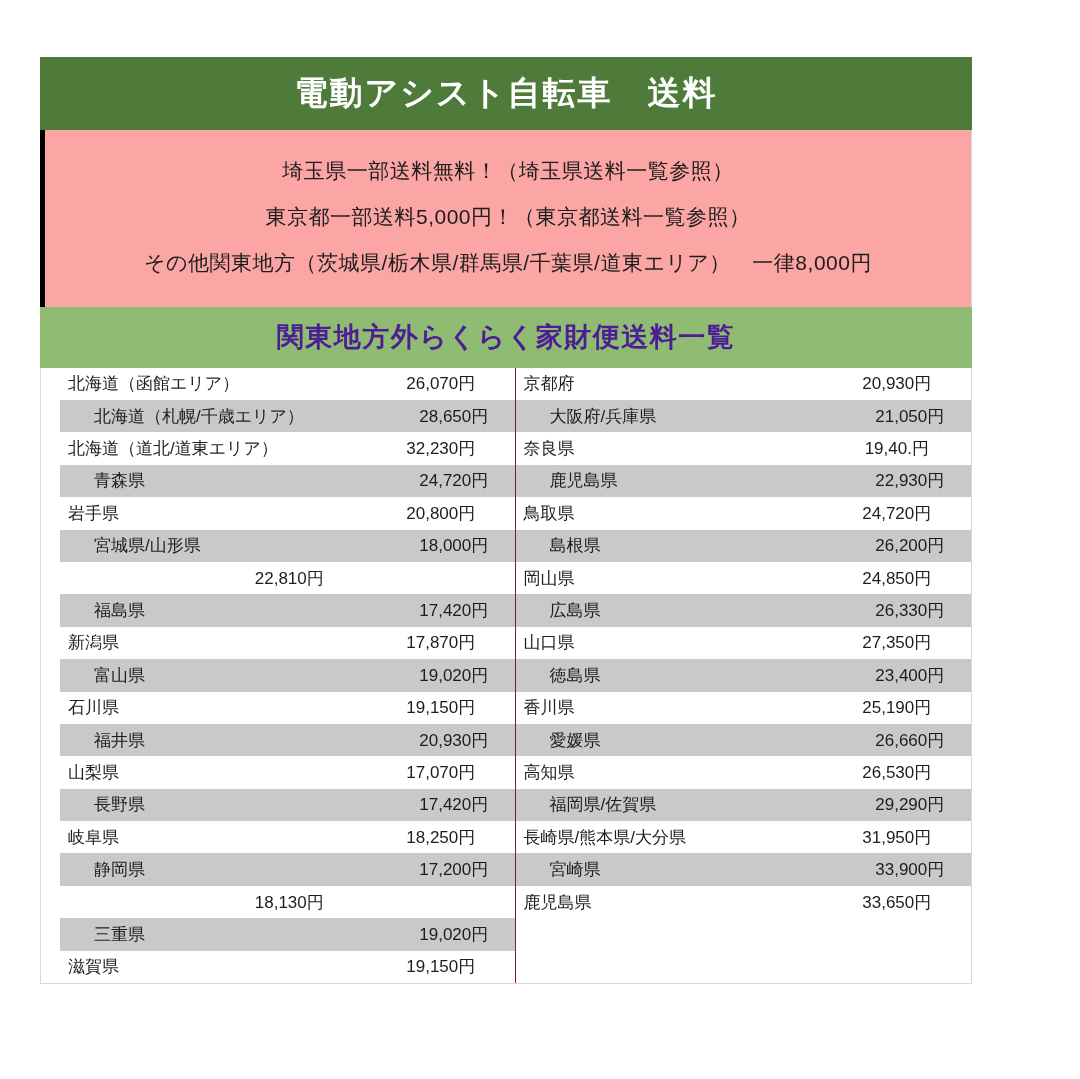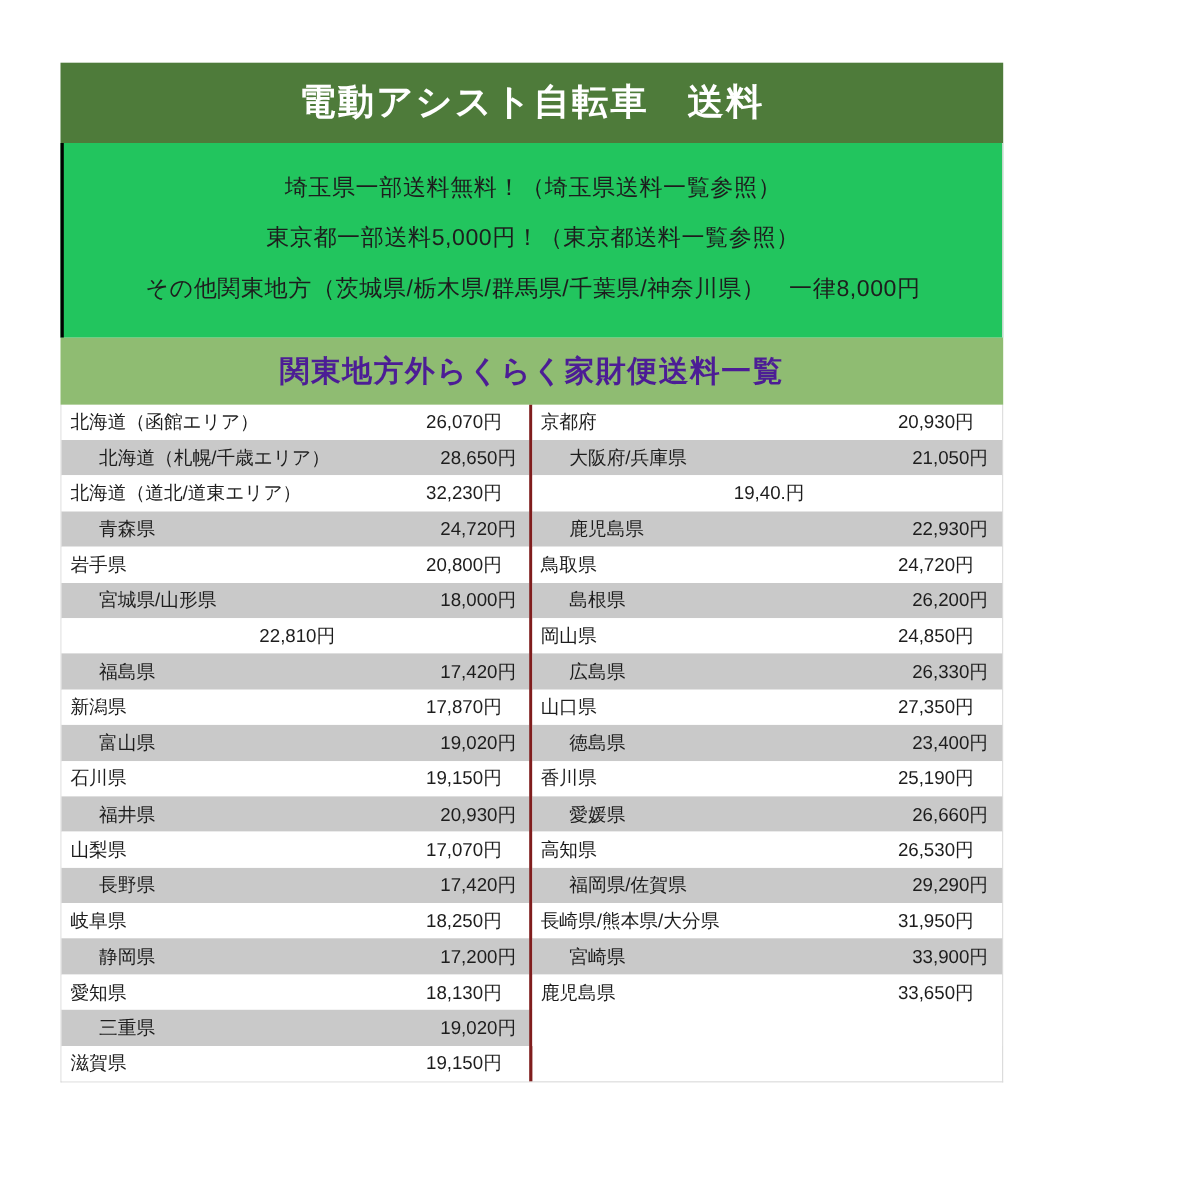--- a/index.html
+++ b/index.html
@@ -15,43 +15,43 @@
     overflow: hidden;
   }
   .page {
     position: relative;
     width: 1080px;
     height: 1079px;
     background: #ffffff;
   }
   .table-wrap {
     position: absolute;
-    left: 55px;
+    left: 40px;
     top: 57px;
-    width: 857px;
+    width: 932px;
     background: #ffffff;
     box-sizing: border-box;
   }
   
   .title-bar {
     background: #4e7b3a;
     color: #ffffff;
     text-align: center;
     font-size: 33px;
     font-weight: bold;
     letter-spacing: 2px;
     padding: 16px 0 17px 0;
     line-height: 1.2;
   }
   
   .notes {
-    border-left: 3px solid #000000;
+    border-left: 5px solid #000000;
     border-right: 1px solid #d9d9d9;
     padding: 18px 0 20px 0;
-    background: #22c55e;
+    background: #fca5a5;
   }
   .note-line {
     text-align: center;
     font-size: 21px;
     color: #1d1d1d;
     line-height: 1.35;
     padding: 9px 10px;
     letter-spacing: 0.5px;
   }
   
@@ -70,21 +70,22 @@
     border-left: 1px solid #d9d9d9;
     border-right: 1px solid #d9d9d9;
     border-bottom: 1px solid #d9d9d9;
     box-sizing: border-box;
   }
   .fee-col {
     width: 50%;
     box-sizing: border-box;
   }
   .fee-col.left {
-    border-right: 3px solid #7f1d1d;
+    border-right: 1px solid #7f1d1d;
+    margin-left: 19px;
   }
   .fee-row {
     display: flex;
     align-items: center;
     height: 32.4px;
     font-size: 17px;
     color: #1d1d1d;
     box-sizing: border-box;
   }
   .fee-row.odd {
@@ -116,21 +117,21 @@
 <body>
 
 <div class="page">
   <div class="table-wrap">
 
     <div class="title-bar">電動アシスト自転車　送料</div>
 
     <div class="notes">
       <div class="note-line">埼玉県一部送料無料！（埼玉県送料一覧参照）</div>
       <div class="note-line">東京都一部送料5,000円！（東京都送料一覧参照）</div>
-      <div class="note-line">その他関東地方（茨城県/栃木県/群馬県/千葉県/神奈川県）　一律8,000円</div>
+      <div class="note-line">その他関東地方（茨城県/栃木県/群馬県/千葉県/道東エリア）　一律8,000円</div>
     </div>
 
     <div class="section-bar">関東地方外らくらく家財便送料一覧</div>
 
     <div class="fee-grid">
 
       <div class="fee-col left">
         <div class="fee-row odd">
           <span class="region">北海道（函館エリア）</span>
           <span class="price">26,070円</span>
@@ -188,21 +189,20 @@
         </div>
         <div class="fee-row odd">
           <span class="region">岐阜県</span>
           <span class="price">18,250円</span>
         </div>
         <div class="fee-row even">
           <span class="region">静岡県</span>
           <span class="price">17,200円</span>
         </div>
         <div class="fee-row odd">
-          <span class="region">愛知県</span>
           <span class="price">18,130円</span>
         </div>
         <div class="fee-row even">
           <span class="region">三重県</span>
           <span class="price">19,020円</span>
         </div>
         <div class="fee-row odd">
           <span class="region">滋賀県</span>
           <span class="price">19,150円</span>
         </div>
@@ -211,20 +211,21 @@
       <div class="fee-col right">
         <div class="fee-row odd">
           <span class="region">京都府</span>
           <span class="price">20,930円</span>
         </div>
         <div class="fee-row even">
           <span class="region">大阪府/兵庫県</span>
           <span class="price">21,050円</span>
         </div>
         <div class="fee-row odd">
+          <span class="region">奈良県</span>
           <span class="price">19,40.円</span>
         </div>
         <div class="fee-row even">
           <span class="region">鹿児島県</span>
           <span class="price">22,930円</span>
         </div>
         <div class="fee-row odd">
           <span class="region">鳥取県</span>
           <span class="price">24,720円</span>
         </div>

